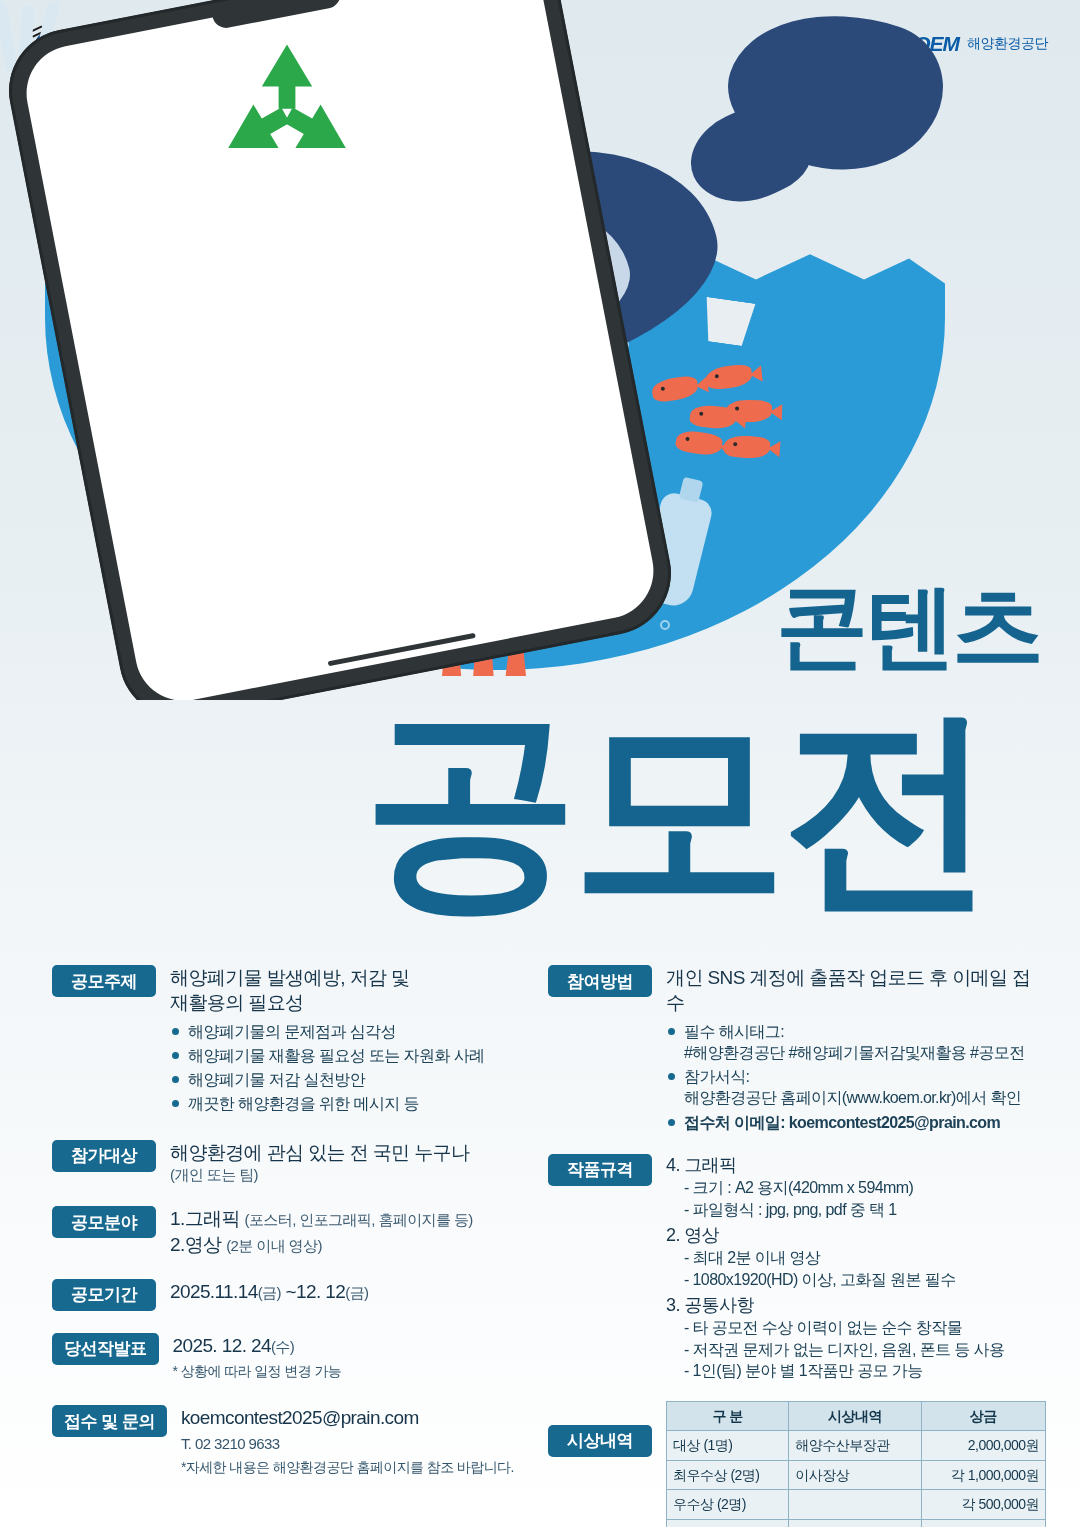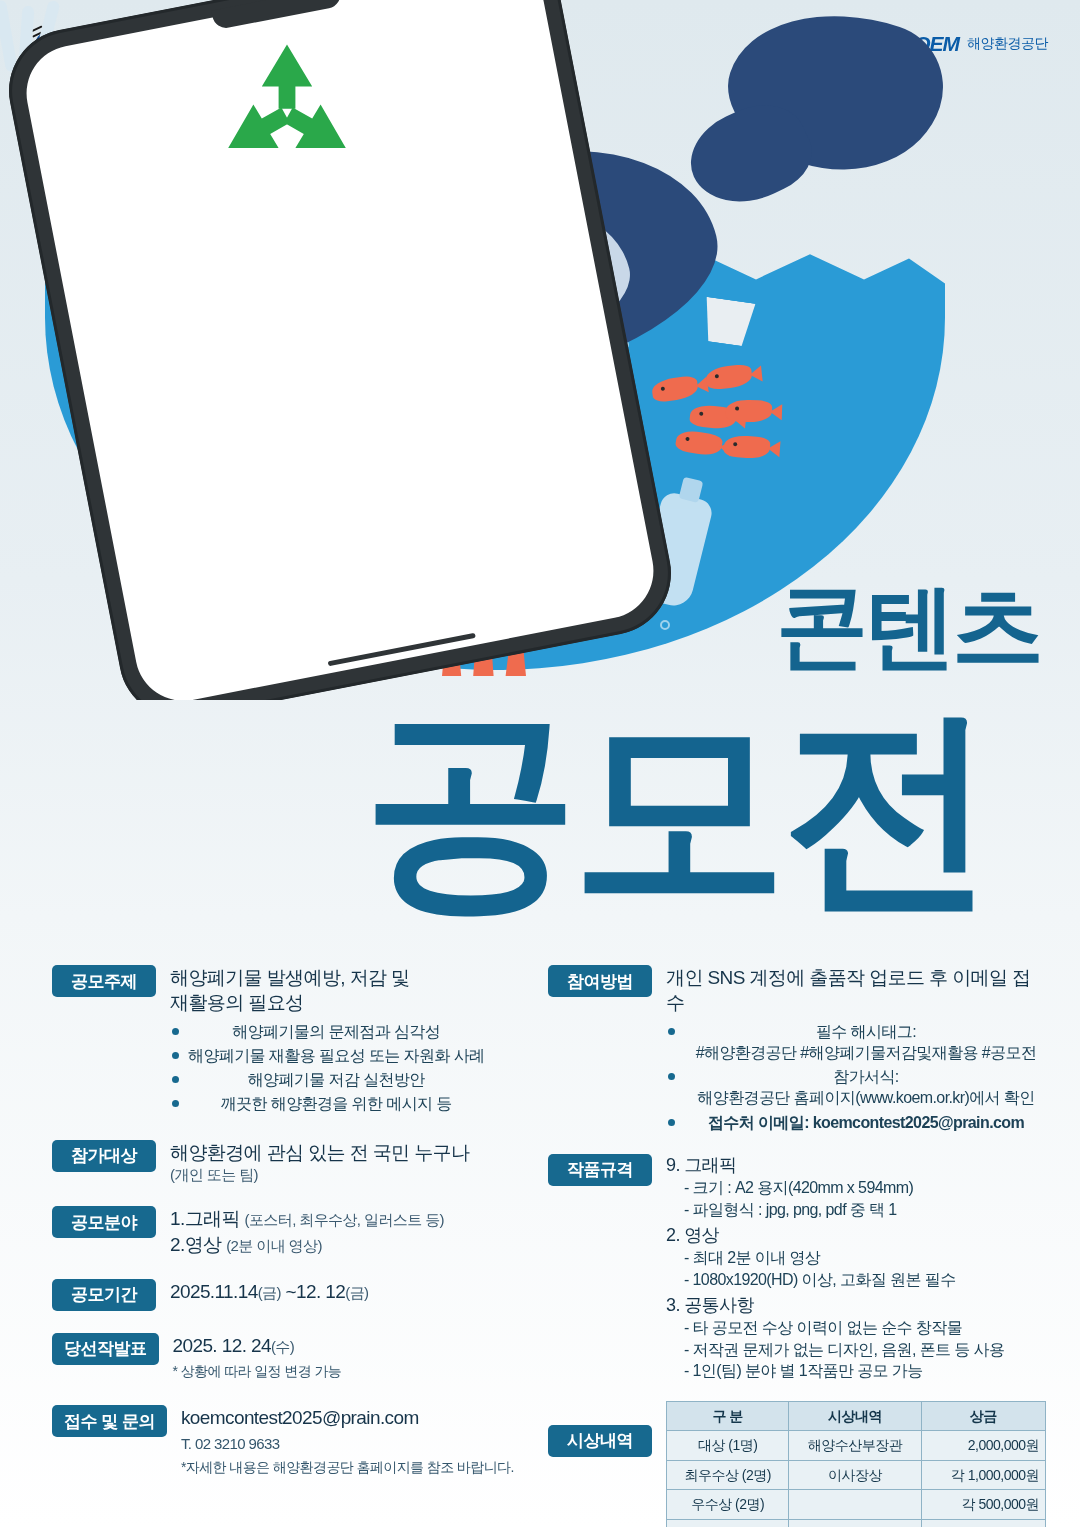--- a/index.html
+++ b/index.html
@@ -155,35 +155,35 @@
 
   .row { display:flex; margin-bottom:16px; }
   .tag {
     background:#17698f; color:#fff; font-size:17px; font-weight:bold;
     border-radius:5px; padding:6px 12px; white-space:nowrap;
     letter-spacing:-0.5px; height:32px; display:flex; align-items:center; justify-content:center;
     min-width:104px;
   }
   .body { padding-left:14px; font-size:19px; color:#16344a; letter-spacing:-0.6px; line-height:1.32; }
   .body .sub { font-size:15px; color:#3b5a70; }
-  .bul { list-style:none; margin:6px 0 0 0; padding:0;text-align:center; }
+  .bul { list-style:none; margin:6px 0 0 0; padding:0; }
   .bul li { font-size:16px; color:#1d4257; letter-spacing:-0.6px; margin:3px 0; padding-left:18px; position:relative; }
   .bul li:before { content:""; position:absolute; left:2px; top:7px; width:7px;height:7px;border-radius:50%;background:#17698f; }
   .bul li.em { font-weight:bold; }
   .note { font-size:14px; color:#34566c; margin-top:4px; }
   .mail { font-size:19px; color:#16344a; }
   .ol { margin:0; padding-left:0; list-style:none; font-size:18px; color:#16344a; letter-spacing:-0.6px;}
   .ol > li { margin-bottom:4px; }
   .ol .dash { font-size:16px; padding-left:18px; color:#1d4257; }
 
   
   .prize-tbl { border-collapse:collapse; width:380px; font-size:14px; color:#14364b; }
   .prize-tbl th { background:#d3e3ec; border:1px solid #8fb3c6; padding:5px 4px; font-weight:bold; letter-spacing:-0.5px;}
   .prize-tbl td { background:#e9f1f5; border:1px solid #8fb3c6; padding:5px 6px; letter-spacing:-0.5px;}
-  .prize-tbl td.c { text-align:center;margin-left:38px; }
+  .prize-tbl td.c { text-align:left;margin-left:38px; }
   .prize-tbl td.r { text-align:right; }
 </style>
 </head>
 <body>
 
 <div class="poster">
 
   <div class="hdr-left">
     <div class="taegeuk">
       <div class="circ"></div>
@@ -297,21 +297,21 @@
         <div class="body">
           <div>해양환경에 관심 있는 전 국민 누구나</div>
           <div class="sub">(개인 또는 팀)</div>
         </div>
       </div>
 
       <div class="row" style="margin-top:22px">
         <div class="tag">공모분야</div>
         <div class="body">
           <div>
-            <span>1.그래픽 </span><span class="sub">(포스터, 최우수상, 일러스트 등)</span>
+            <span>1.그래픽 </span><span class="sub">(포스터, 인포그래픽, 홈페이지를 등)</span>
           </div>
           <div>
             <span>2.영상 </span><span class="sub">(2분 이내 영상)</span>
           </div>
         </div>
       </div>
 
       <div class="row" style="margin-top:22px">
         <div class="tag">공모기간</div>
         <div class="body">
@@ -357,21 +357,21 @@
             <li class="em">접수처 이메일: koemcontest2025@prain.com</li>
           </ul>
         </div>
       </div>
 
       <div class="row" style="margin-top:18px">
         <div class="tag">작품규격</div>
         <div class="body">
           <ul class="ol">
             <li>
-              <div>9. 그래픽</div>
+              <div>4. 그래픽</div>
               <div class="dash">- 크기 : A2 용지(420mm x 594mm)</div>
               <div class="dash">- 파일형식 : jpg, png, pdf 중 택 1</div>
             </li>
             <li>
               <div>2. 영상</div>
               <div class="dash">- 최대 2분 이내 영상</div>
               <div class="dash">- 1080x1920(HD) 이상, 고화질 원본 필수</div>
             </li>
             <li>
               <div>3. 공통사항</div>

